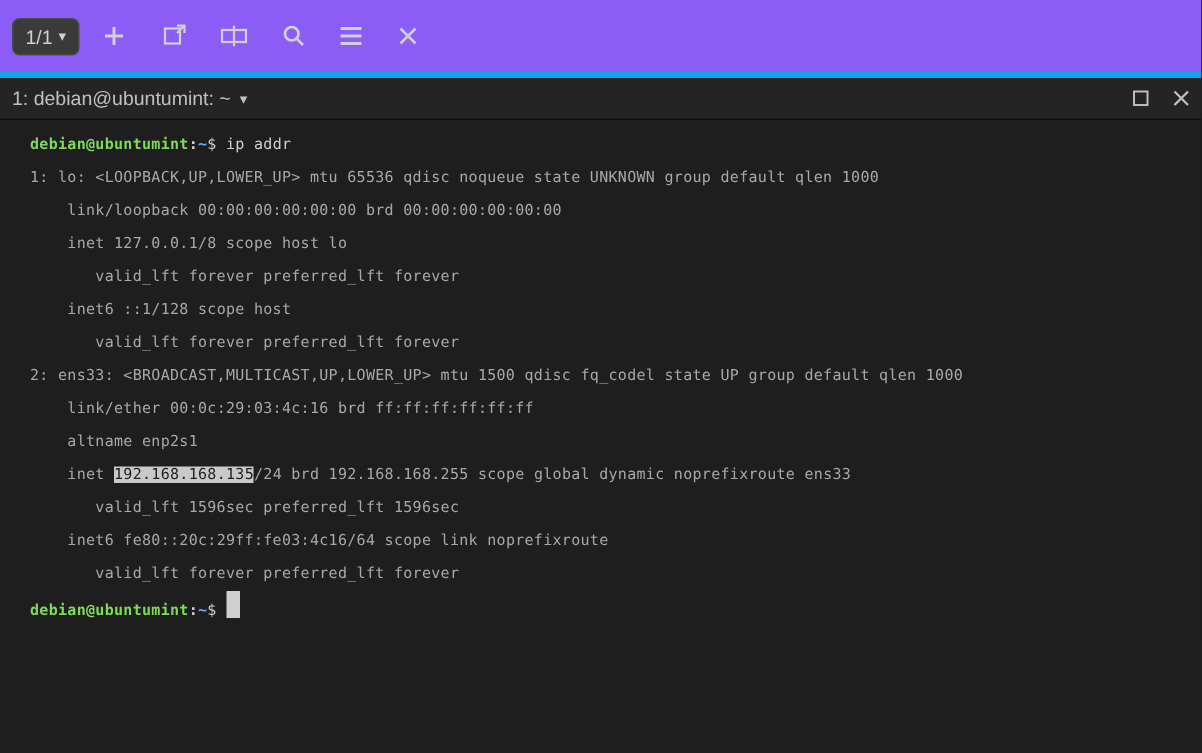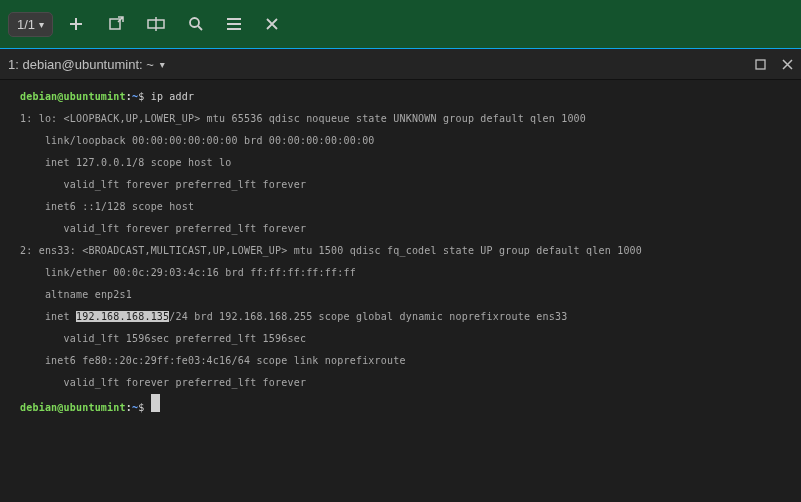--- a/index.html
+++ b/index.html
@@ -5,21 +5,21 @@
     * { margin: 0; padding: 0; box-sizing: border-box; }
     body {
       width: 801px;
       height: 502px;
       background: #1e1e1e;
       font-family: 'DejaVu Sans Mono', 'Liberation Mono', monospace;
       overflow: hidden;
     }
     .titlebar {
       height: 48px;
-      background: #14532d;
+      background: #8b5cf6;
       display: flex;
       align-items: center;
       padding: 0 8px;
       gap: 6px;
     }
     .tab-counter {
       display: flex;
       align-items: center;
       background: #3a3a3a;
       border: 1px solid #4a4a4a;
@@ -53,21 +53,21 @@
       font-size: 14px;
       font-weight: bold;
     }
     .tb-right { display: flex; gap: 4px; }
     .tabbar {
       height: 32px;
       background: #242424;
       display: flex;
       align-items: center;
       padding: 0 8px;
-      border-top: 1px solid #0ea5e9;
+      border-top: 4px solid #0ea5e9;
       border-bottom: 1px solid #111;
     }
     .tab-label {
       color: #c0c0c0;
       font-family: sans-serif;
       font-size: 13px;
       display: flex;
       align-items: center;
       gap: 6px;
       cursor: pointer;

